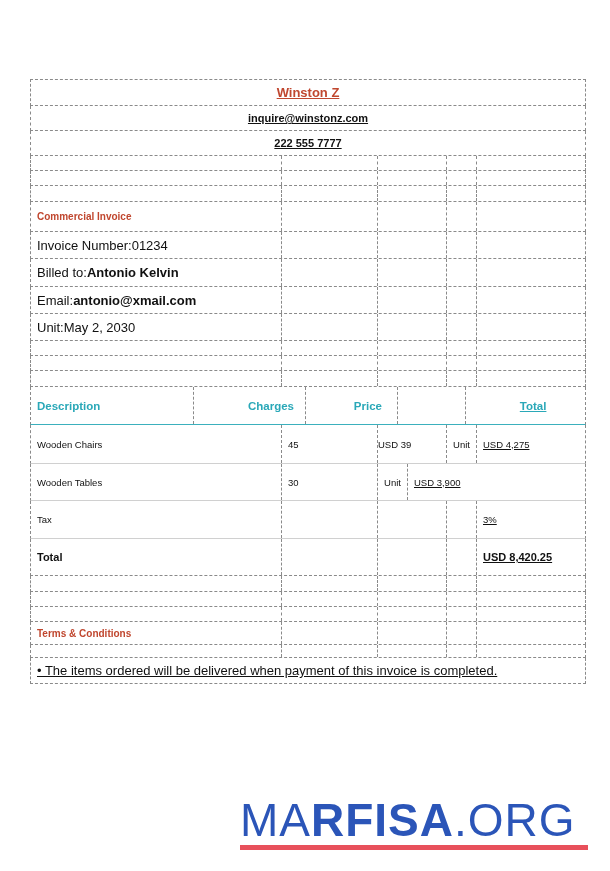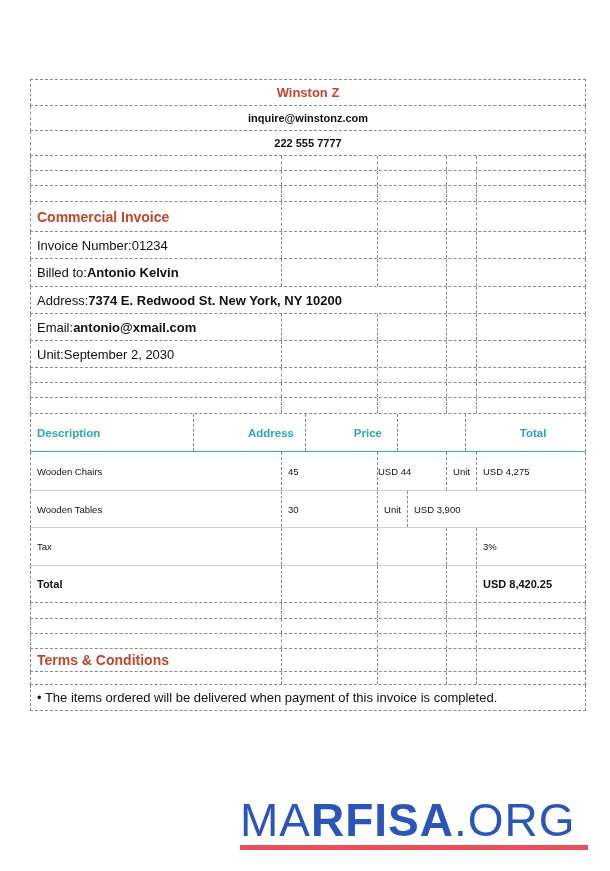--- a/index.html
+++ b/index.html
@@ -1,29 +1,29 @@
 <!DOCTYPE html>
 <html><head>
 <meta charset="utf-8">
 <style>
   html, body { margin:0; padding:0; background:#ffffff; }
   body { width:610px; height:871px; position:relative; overflow:hidden; font-family:"Liberation Sans", sans-serif; color:#111; }
   .sheet { position:absolute; left:30px; top:79px; width:556px; }
   .row { position:relative; display:flex; border-left:1px dashed #8a8a8a; border-right:1px dashed #8a8a8a; border-bottom:1px dashed #8a8a8a; box-sizing:border-box; }
   .row.first { border-top:1px dashed #8a8a8a; }
   .cell { box-sizing:border-box; border-right:1px dashed #8a8a8a; display:flex; align-items:center; overflow:hidden; white-space:nowrap; }
-  .cell:last-child { border-right:none; }
+  .cell:last-child { border-right:none;text-decoration:underline; }
   .c1 { width:251px; } .c2 { width:96px; } .c3 { width:69px; } .c4 { width:30px; } .c5 { width:108px; }
   .c1-3 { width:416px; }
   .full { width:554px; }
   .center { justify-content:center; }
   .pad { padding-left:6px; }
   .brand { color:#c0472f; font-weight:bold; font-size:13px; }
   .contact { font-size:11px; font-weight:bold; }
-  .section-title { color:#c0472f; font-weight:bold; font-size:14px; }
+  .section-title { color:#c0472f; font-weight:bold; font-size:10px; }
   .info { font-size:13px; }
   .info b { font-weight:bold; }
   .th { color:#2aa8b8; font-weight:bold; font-size:11.5px; }
   .td { font-size:9.5px; }
   .row.item { border-bottom:1px solid #d0d0d0; }
   .row.head { border-bottom:1.5px solid #3bb0bd;gap:48px; }
   .tot { font-weight:bold; font-size:11px; }
   .bullet { font-size:13px; }
   .logo { position:absolute; left:240px; top:795px; width:348px; }
   .logo-text { font-size:46px; color:#2b55b8; letter-spacing:1px; line-height:50px; white-space:nowrap; }
@@ -89,41 +89,33 @@
     <div class="cell c1 pad info">
       <span>Billed to: </span>
         <b>Antonio Kelvin</b>
     </div>
     <div class="cell c2"></div>
       <div class="cell c3"></div>
       <div class="cell c4"></div>
       <div class="cell c5"></div>
   </div>
   <div class="row" style="height:27px">
-    <div class="cell c1-3 pad info">
-      <span>Address: </span>
-        <b>7374 E. Redwood St. New York, NY 10200</b>
-    </div>
-    <div class="cell c4"></div>
-      <div class="cell c5"></div>
-  </div>
-  <div class="row" style="height:27px">
     <div class="cell c1 pad info">
       <span>Email: </span>
         <b>antonio@xmail.com</b>
     </div>
     <div class="cell c2"></div>
       <div class="cell c3"></div>
       <div class="cell c4"></div>
       <div class="cell c5"></div>
   </div>
   <div class="row" style="height:27px">
     <div class="cell c1 pad info">
       <span>Unit: </span>
-        <span>September 2, 2030</span>
+        <span>May 2, 2030</span>
     </div>
     <div class="cell c2"></div>
       <div class="cell c3"></div>
       <div class="cell c4"></div>
       <div class="cell c5"></div>
   </div>
 
   <div class="row" style="height:15px">
     <div class="cell c1"></div>
       <div class="cell c2"></div>
@@ -141,30 +133,30 @@
   <div class="row" style="height:16px">
     <div class="cell c1"></div>
       <div class="cell c2"></div>
       <div class="cell c3"></div>
       <div class="cell c4"></div>
       <div class="cell c5"></div>
   </div>
 
   <div class="row head" style="height:38px">
     <div class="cell c1 pad th">Description</div>
-    <div class="cell c2 pad th">Address</div>
+    <div class="cell c2 pad th">Charges</div>
     <div class="cell c3 th">Price</div>
     <div class="cell c4 th"></div>
     <div class="cell c5 pad th">Total</div>
   </div>
 
   <div class="row item" style="height:39px">
     <div class="cell c1 pad td">Wooden Chairs</div>
     <div class="cell c2 pad td">45</div>
-    <div class="cell c3 td">USD 44</div>
+    <div class="cell c3 td">USD 39</div>
     <div class="cell c4 center td">Unit</div>
     <div class="cell c5 pad td">USD 4,275</div>
   </div>
   <div class="row item" style="height:37px">
     <div class="cell c1 pad td">Wooden Tables</div>
     <div class="cell c2 pad td">30</div>
     <div class="cell c4 center td">Unit</div>
     <div class="cell c5 pad td">USD 3,900</div>
   </div>
   <div class="row item" style="height:38px">

